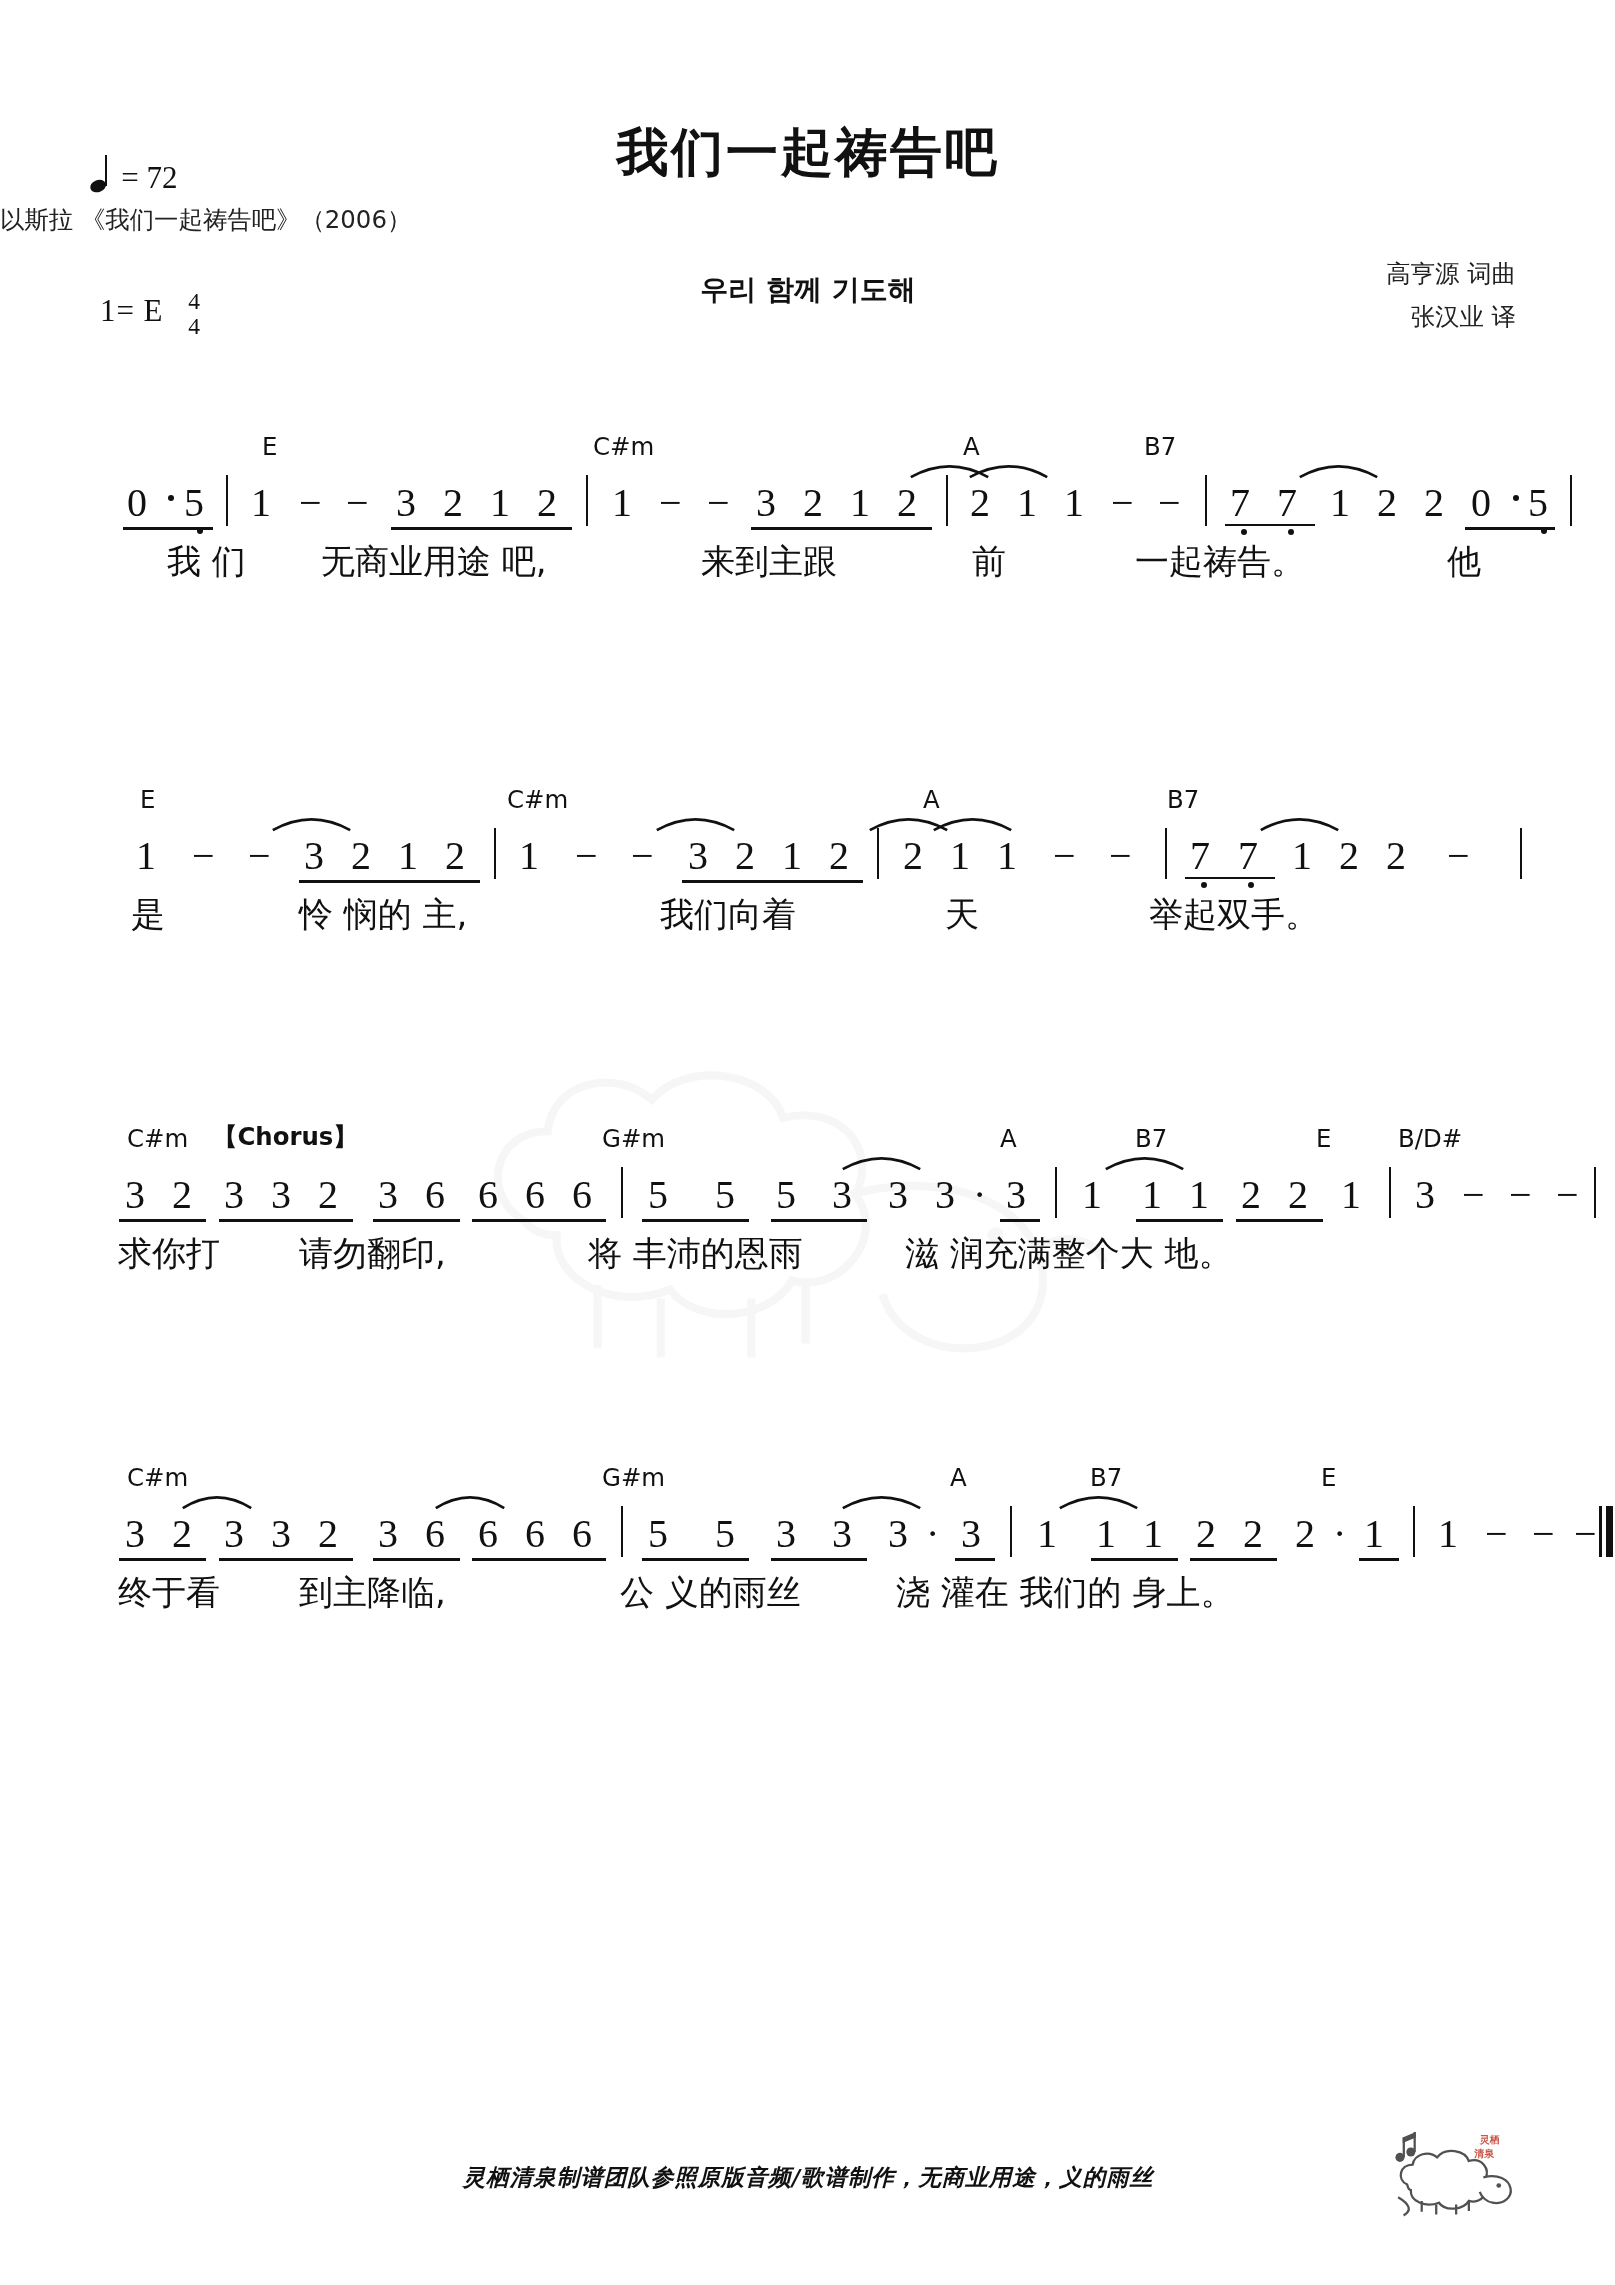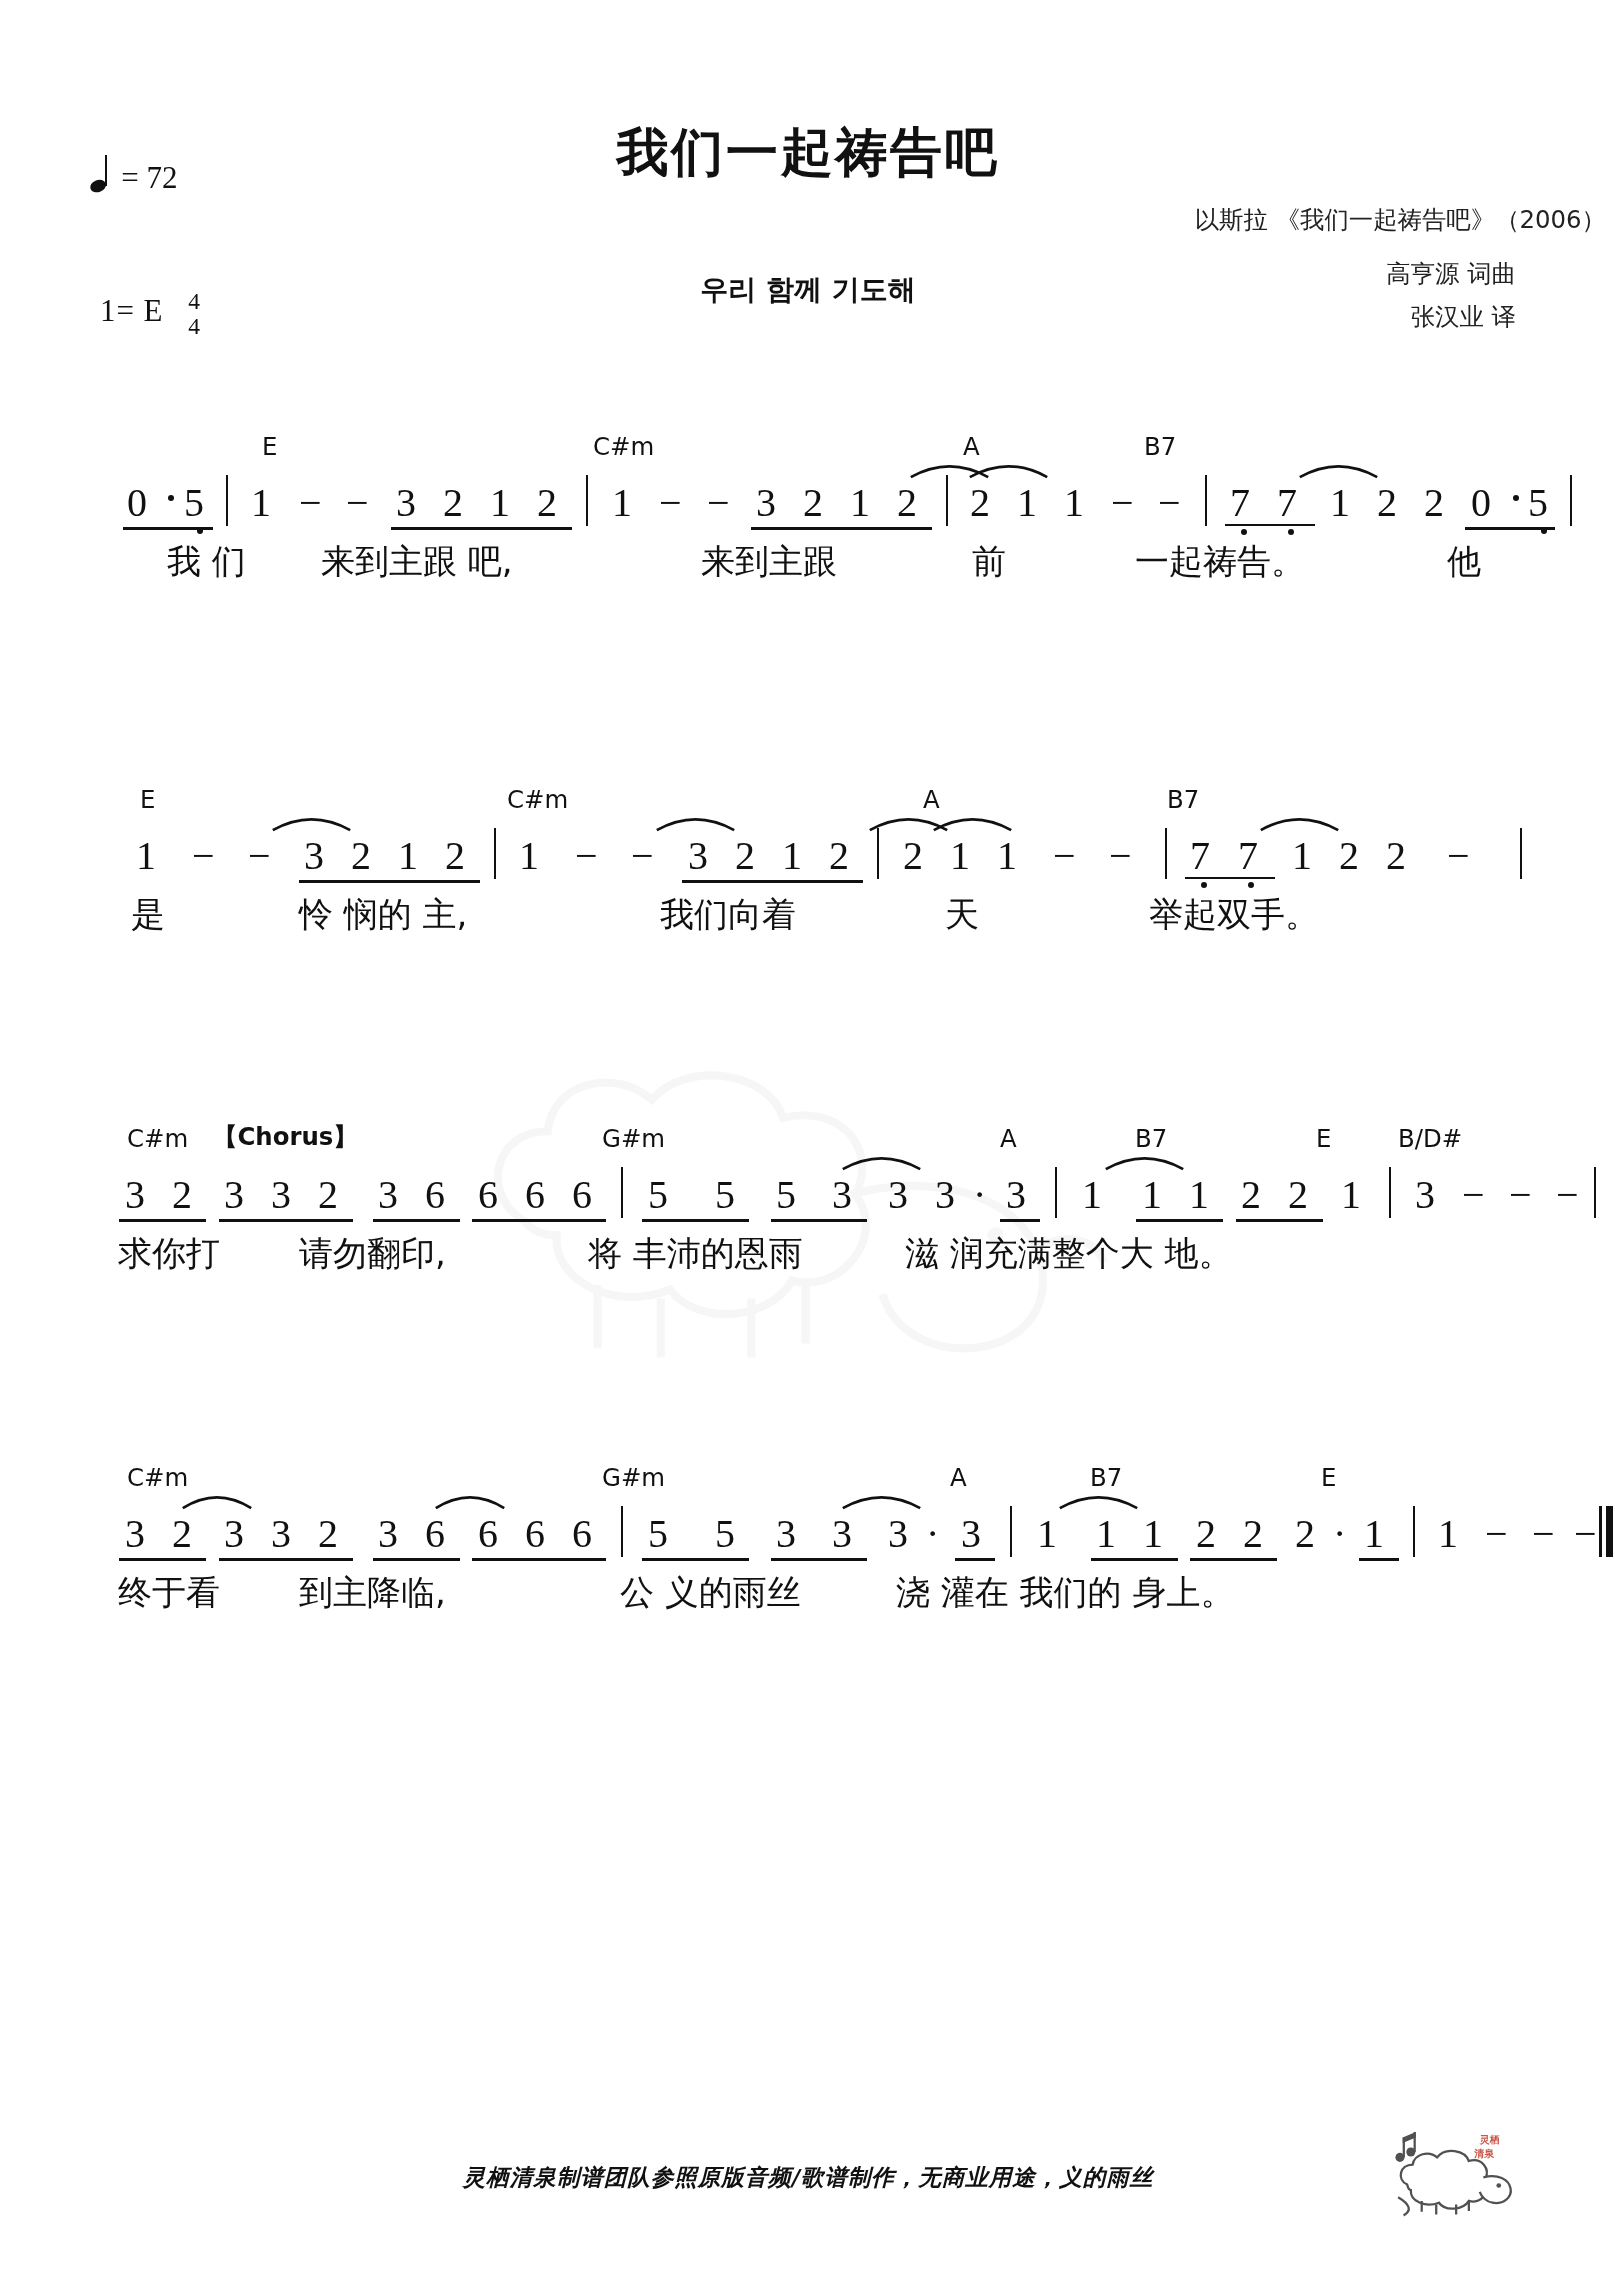--- a/index.html
+++ b/index.html
@@ -29,21 +29,21 @@
   .keysig .frac{display:inline-block;vertical-align:middle;text-align:center;margin-left:16.3px;font-size:23.5px;line-height:1.05;}
   .keysig .frac .num{display:block;}
   .keysig .frac .den{display:block;}
 
   .title{
     position:absolute;left:0;right:0;top:118px;text-align:center;
     font-family:"DejaVu Sans","Liberation Sans",sans-serif;
     font-weight:bold;font-size:52px;letter-spacing:2.7px;
   }
   .subtitle{
-    position:absolute;left:0;right:10px;top:204px;text-align:right;
+    position:absolute;left:0;right:4px;top:204px;text-align:left;
     font-family:"DejaVu Sans","Liberation Sans",sans-serif;font-size:24.4px;color:#222;
   }
   .subtitle2{
     position:absolute;left:0;right:0;top:271px;text-align:center;
     font-family:"DejaVu Sans","Liberation Sans",sans-serif;font-weight:bold;font-size:28px;
   }
   .credits{
     position:absolute;right:100px;top:253px;text-align:right;
     font-family:"DejaVu Sans","Liberation Sans",sans-serif;font-size:24.4px;line-height:1.75;color:#222;
   }
@@ -190,21 +190,21 @@
       <span class="n" style="left:1471px">0</span>
       <span class="dotu" style="left:1513px;bottom:38px"></span>
       <span class="n" style="left:1528px">5</span>
       <span class="under" style="left:1465px;bottom:9px;width:90px"></span>
       <span class="dotu" style="left:1541px;bottom:5.4px"></span>
       <span class="bar" style="left:1570px"></span>
     </div>
 
     <div class="lyricrow">
       <span class="ly" style="left:167px">我 们</span>
-      <span class="ly" style="left:321px">来到主跟 吧,</span>
+      <span class="ly" style="left:321px">无商业用途 吧,</span>
       <span class="ly" style="left:701px">来到主跟</span>
       <span class="ly" style="left:972px">前</span>
       <span class="ly" style="left:1135px">一起祷告。</span>
       <span class="ly" style="left:1447px">他</span>
     </div>
   </div>
 
   <div class="system" style="top:778px;">
     <div class="chordrow">
       <span class="chord" style="left:140px">E</span>

